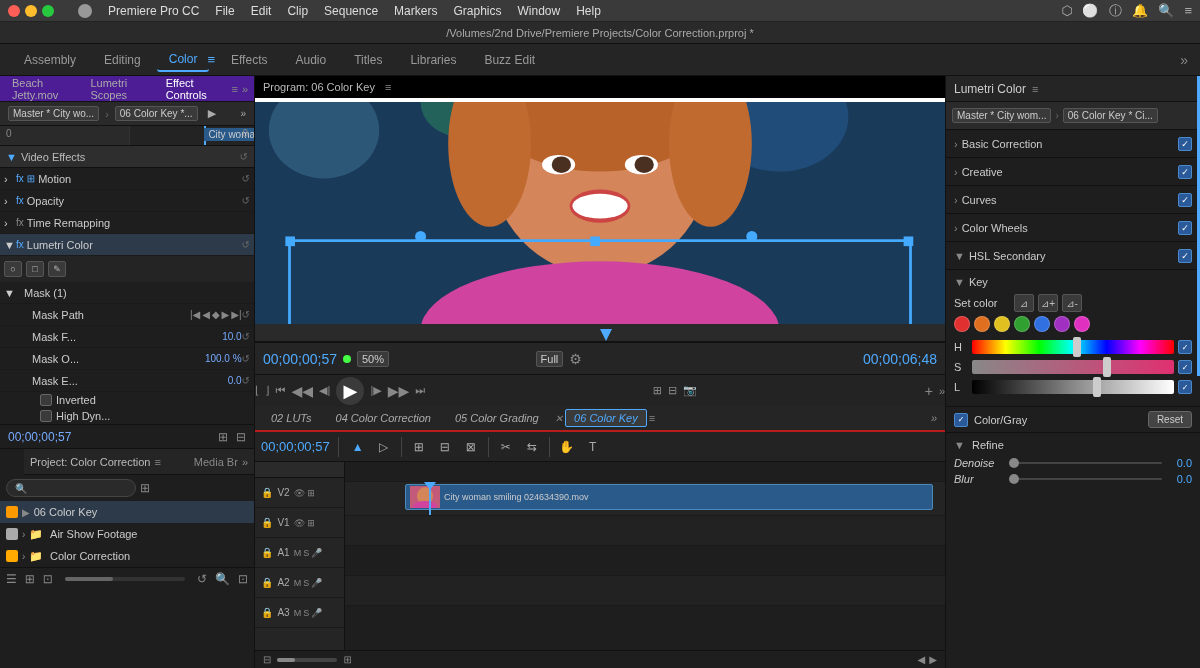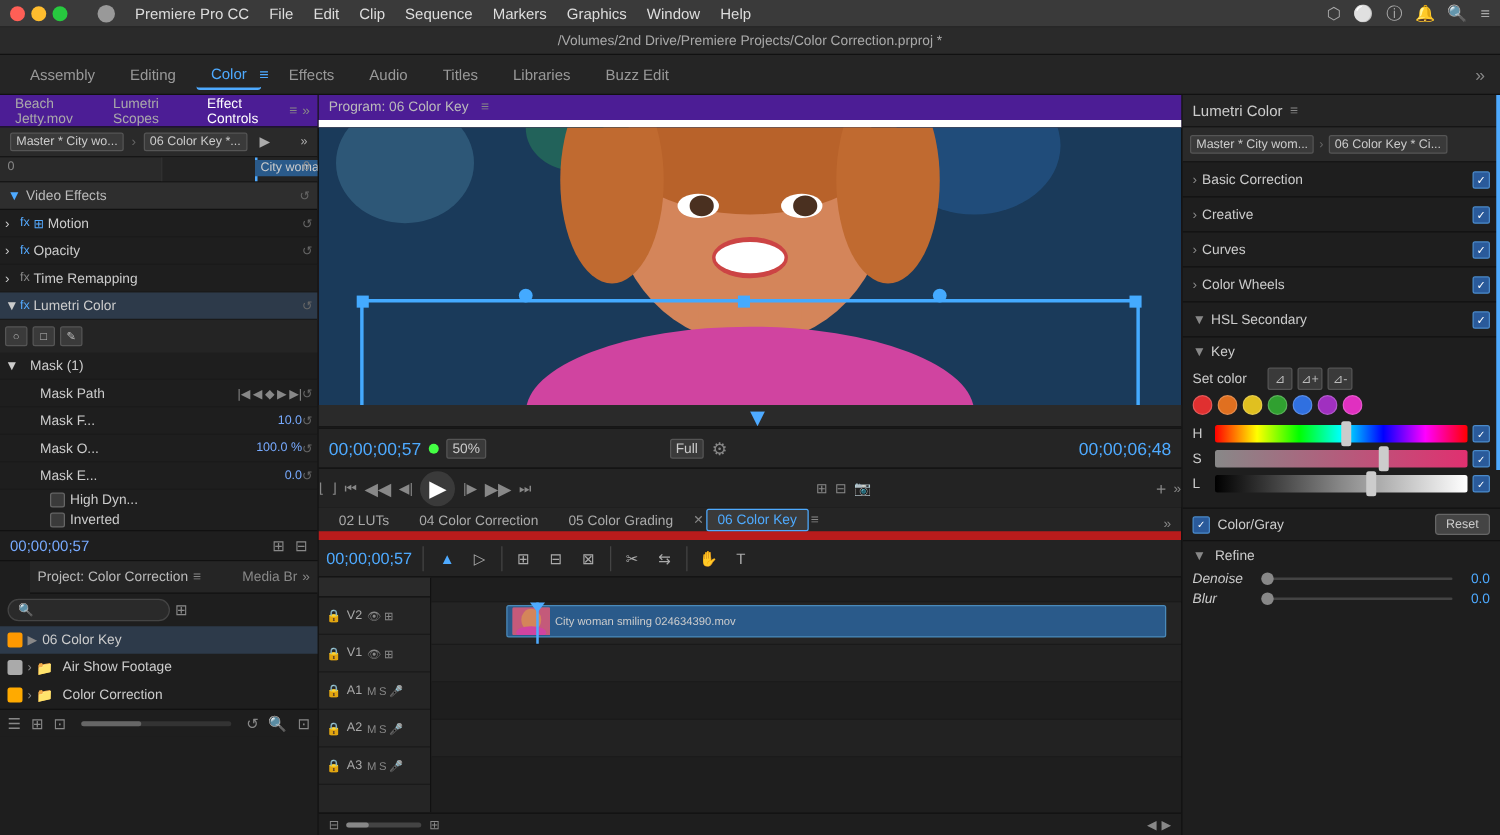--- a/index.html
+++ b/index.html
@@ -317,28 +317,28 @@
     }
 
     .monitor-area {
       background: #1a1a1a;
       position: relative;
       height: 330px;
       display: flex;
       flex-direction: column;
     }
     .monitor-header {
-      background: #4c1d95;
+      background: #000000;
       height: 26px;
       display: flex;
       align-items: center;
       padding: 0 8px;
       font-size: 11px;
       color: #bbb;
-      border-bottom: 6px solid #ffffff;
+      border-bottom: 4px solid #ffffff;
       gap: 6px;
       text-align: right;
     }
     .video-frame {
       flex: 1;
       background: #000;
       position: relative;
       overflow: hidden;
     }
     .video-bg {
@@ -388,26 +388,27 @@
     .timeline-area {
       flex: 1;
       background: #1e1e1e;
       display: flex;
       flex-direction: column;
     }
     .timeline-header {
       background: #252525;
       height: 26px;
       display: flex;
-      align-items: flex-end;
+      align-items: center;
       padding: 0 8px;
       font-size: 11px;
       color: #bbb;
-      border-bottom: 7px solid #b91c1c;
+      border-bottom: 2px solid #b91c1c;
       gap: 8px;
+      font-style: italic;
     }
     .tl-tab {
       padding: 2px 8px;
       font-size: 11px;
       color: #aaa;
       cursor: pointer;
       border-radius: 2px;
     }
     .tl-tab.active {
       background: #3a3a3a;
@@ -941,27 +942,27 @@
       <div class="ec-row">
         <span style="width:28px;"></span>
         <span class="ec-label">Mask E...</span>
         <span class="ec-value">0.0</span>
         <span class="ec-reset">↺</span>
       </div>
 
       <div class="inverted-row">
         <span style="width:28px;"></span>
         <div class="checkbox"></div>
-        <span>High Dyn...</span>
+        <span>Inverted</span>
       </div>
 
       <div class="inverted-row">
         <span style="width:28px;"></span>
         <div class="checkbox"></div>
-        <span>Inverted</span>
+        <span>High Dyn...</span>
       </div>
     </div>
 
     <div class="timecode-bar">
       <span class="timecode">00;00;00;57</span>
       <span style="margin-left:auto;color:#888;font-size:12px;">⊞</span>
       <span style="color:#888;font-size:12px;">⊟</span>
     </div>
 
     <div class="project-panel">

